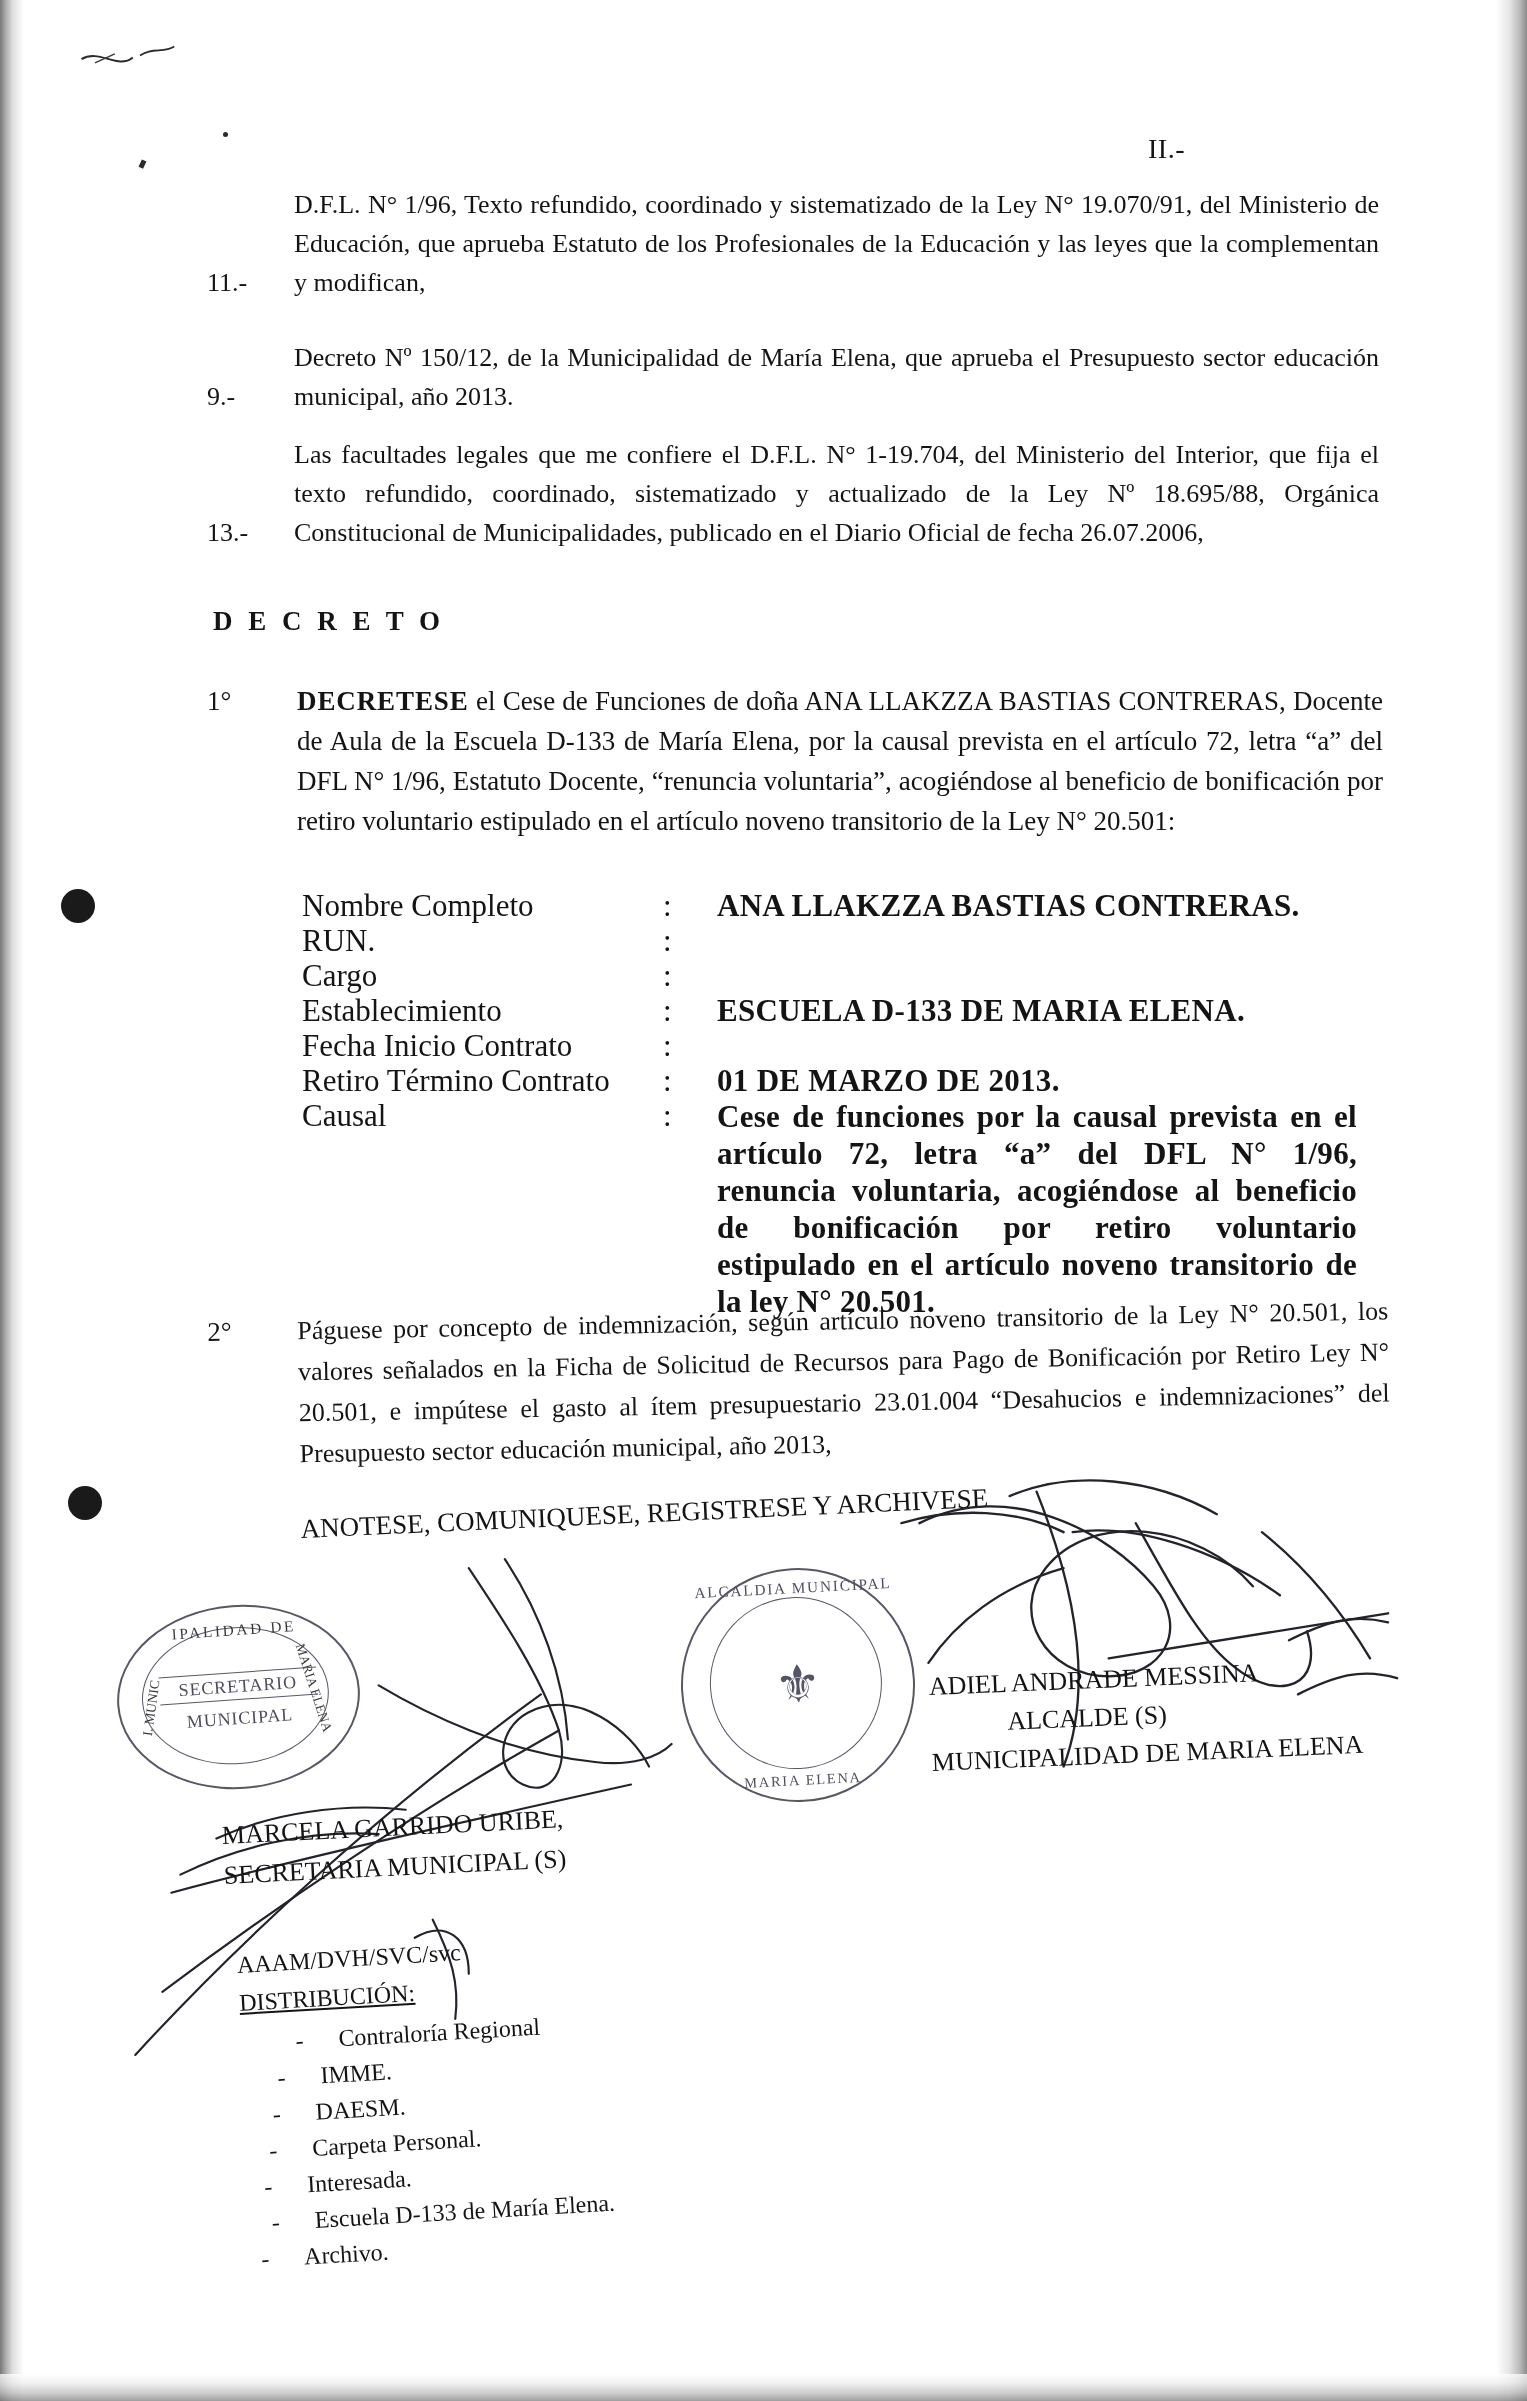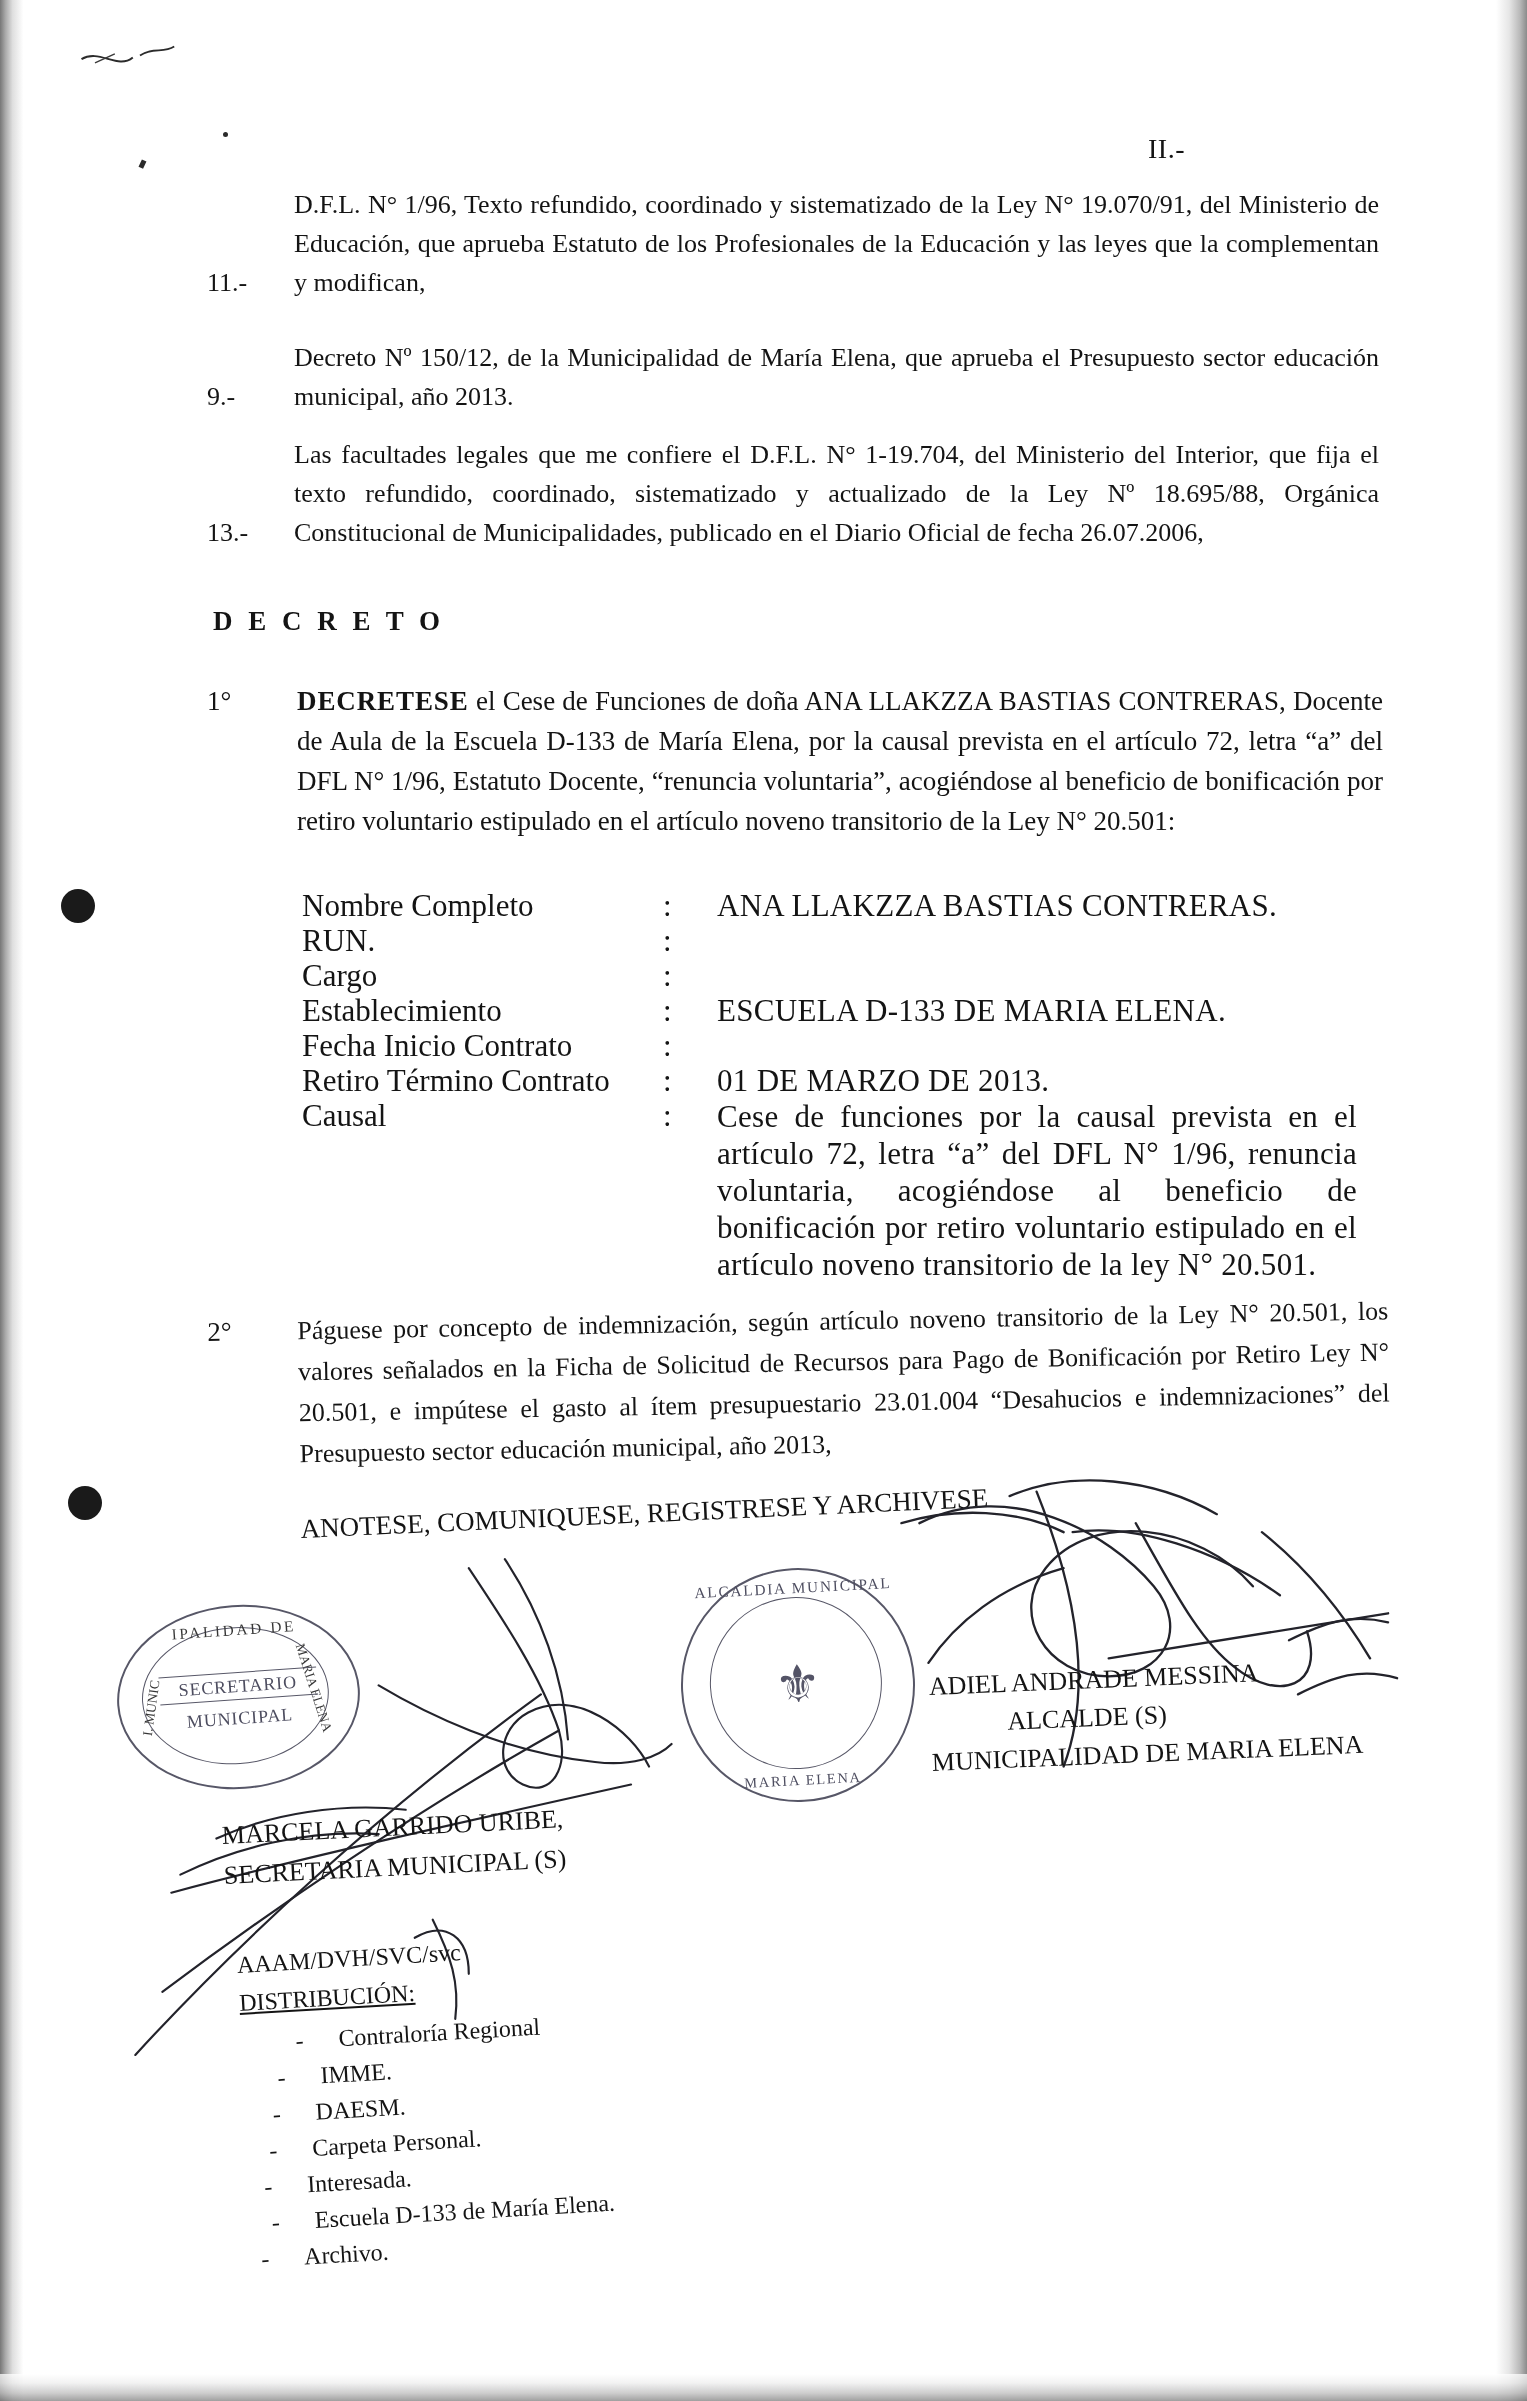--- a/index.html
+++ b/index.html
@@ -103,21 +103,21 @@
     font-size: 31px;
     line-height: 35px;
   }
   .datatable .row {
     display: flex;
     align-items: flex-start;
   }
   .datatable .lbl { width: 361px; flex: 0 0 361px; }
   .datatable .colon { width: 54px; flex: 0 0 54px; }
   .datatable .val {
-    font-weight: normal;
+    font-weight: bold;
     width: 640px;
     letter-spacing: 0.3px;
   }
   .datatable .val.multi {
     text-align: justify;
     line-height: 37px;
   }
   .datatable .row.causal { margin-top: 0px; }
 
   .c2 {

